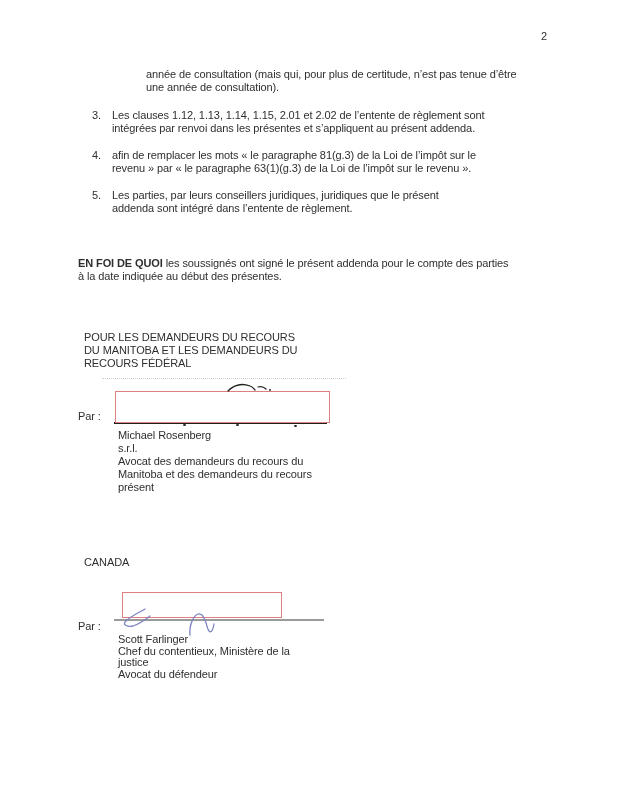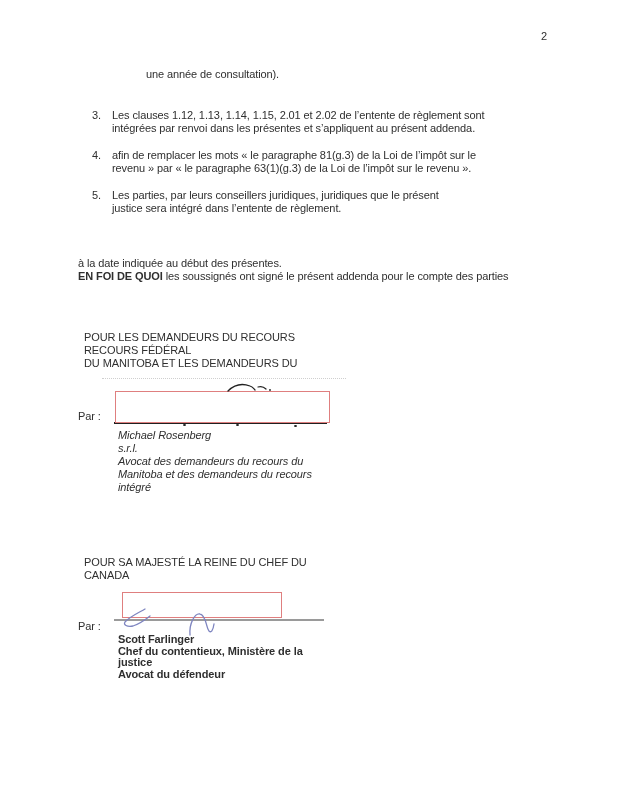--- a/index.html
+++ b/index.html
@@ -24,20 +24,21 @@
   .details2 .tline{line-height:11.5px;}
 </style>
 </head>
 <body>
 
 <div class="page">
 
   <div class="abs" style="left:541px;top:30px;">2</div>
 
   <div class="abs" style="left:146px;top:68px;">
+      <div class="tline">année de consultation (mais qui, pour plus de certitude, n’est pas tenue d’être</div>
       <div class="tline">une année de consultation).</div>
     </div>
 
   <div class="abs" style="left:92px;top:109px;">
       <div class="li-row">
         <span class="li-num">3.</span>
         <div class="li-body">
           <div class="tline"><span>Les clauses 1.12, 1.13, 1.14, 1.15, 2.01 et 2.02 de l’entente de règlement sont</span></div>
           <div class="tline"><span>intégrées par renvoi dans les présentes et s’appliquent au présent addenda.</span></div>
         </div>
@@ -46,77 +47,76 @@
         <span class="li-num">4.</span>
         <div class="li-body">
           <div class="tline"><span>afin de remplacer les mots « le paragraphe 81(g.3) de la </span><span class="it">Loi de l’impôt sur le</span></div>
           <div class="tline"><span class="it">revenu</span><span> » par « le paragraphe 63(1)(g.3) de la </span><span class="it">Loi de l’impôt sur le revenu</span><span> ».</span></div>
         </div>
       </div>
       <div class="li-row">
         <span class="li-num">5.</span>
         <div class="li-body">
           <div class="tline"><span>Les parties, par leurs conseillers juridiques, juridiques que le présent</span></div>
-          <div class="tline"><span>justice sera intégré dans l’entente de règlement.</span></div>
+          <div class="tline"><span>addenda sont intégré dans l’entente de règlement.</span></div>
         </div>
       </div>
     </div>
 
   <div class="abs" style="left:78px;top:257px;">
+      <div class="tline"><span class="bd">EN FOI DE QUOI</span><span> les soussignés ont signé le présent addenda pour le compte des parties</span></div>
       <div class="tline"><span>à la date indiquée au début des présentes.</span></div>
-      <div class="tline"><span class="bd">EN FOI DE QUOI</span><span> les soussignés ont signé le présent addenda pour le compte des parties</span></div>
     </div>
 
   <div class="abs sig-heading" style="left:84px;top:331px;">
       <div class="tline">POUR LES DEMANDEURS DU RECOURS</div>
+      <div class="tline">DU MANITOBA ET LES DEMANDEURS DU</div>
       <div class="tline">RECOURS FÉDÉRAL</div>
-      <div class="tline">DU MANITOBA ET LES DEMANDEURS DU</div>
     </div>
 
   <div class="dotline" style="left:102px;top:378px;width:244px;"></div>
 
   <div class="redbox" style="left:115px;top:391px;width:213px;height:30px;"></div>
 
   <svg class="inksvg" style="left:226px;top:381px;" width="50" height="14" viewBox="0 0 50 14">
     <path d="M2,10 C8,4 16,2 24,5 c3,1 4,3 5,4" fill="none" stroke="#222222" stroke-width="1.3" stroke-linecap="round"></path>
     <path d="M32,6 c3,-1 6,0 8,2" fill="none" stroke="#222222" stroke-width="1.2" stroke-linecap="round"></path>
     <circle cx="44" cy="9" r="0.9" fill="#222222"></circle>
   </svg>
 
   <div class="line-black" style="left:114px;top:422px;width:213px;"></div>
   <div class="inkdot" style="left:183px;top:424px;"></div>
   <div class="inkdot" style="left:236px;top:424px;"></div>
   <div class="inkdot" style="left:294px;top:425px;"></div>
 
   <div class="abs" style="left:78px;top:410px;">Par :</div>
 
-  <div class="abs" style="left:118px;top:429px;font-style:italic;">
+  <div class="abs" style="left:118px;top:429px;">
       <div class="tline">Michael Rosenberg</div>
       <div class="tline">s.r.l.</div>
       <div class="tline">Avocat des demandeurs du recours du</div>
       <div class="tline">Manitoba et des demandeurs du recours</div>
-      <div class="tline">intégré</div>
+      <div class="tline">présent</div>
     </div>
 
   <div class="abs sig-heading" style="left:84px;top:556px;">
-      <div class="tline">POUR SA MAJESTÉ LA REINE DU CHEF DU</div>
       <div class="tline">CANADA</div>
     </div>
 
   <div class="redbox" style="left:122px;top:592px;width:158px;height:24px;"></div>
 
   <div class="line-gray" style="left:114px;top:619px;width:210px;"></div>
 
   <svg class="inksvg" style="left:113px;top:602px;" width="230" height="42" viewBox="0 0 230 42">
     <path d="M32,7 C25,11 16,15 12,20 c-2,3 2,5 8,4 c6,-2 12,-6 17,-10" fill="none" stroke="#7e85c0" stroke-width="1.3" stroke-linecap="round"></path>
     <path d="M77,33 c-1,-12 5,-22 10,-21 c6,1 6,13 9,17 c2,2 4,0 5,-7" fill="none" stroke="#7e85c0" stroke-width="1.3" stroke-linecap="round"></path>
   </svg>
 
   <div class="abs" style="left:78px;top:620px;">Par :</div>
 
-  <div class="abs details2" style="left:118px;top:634px;font-weight:bold;">
+  <div class="abs details2" style="left:118px;top:634px;">
       <div class="tline">Scott Farlinger</div>
       <div class="tline">Chef du contentieux, Ministère de la</div>
       <div class="tline">justice</div>
       <div class="tline">Avocat du défendeur</div>
     </div>
 
 </div>
 
 </body></html>

